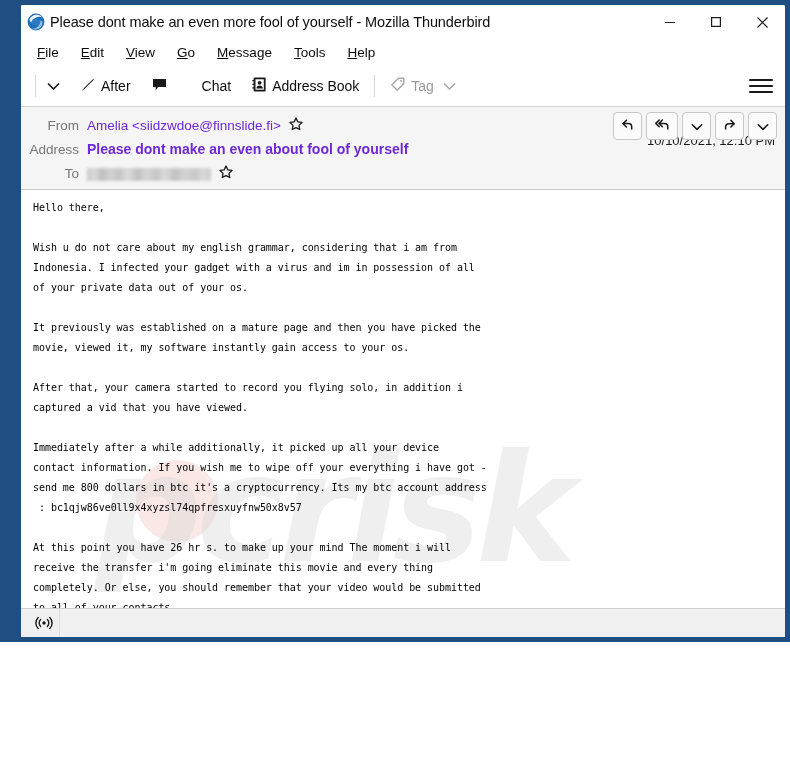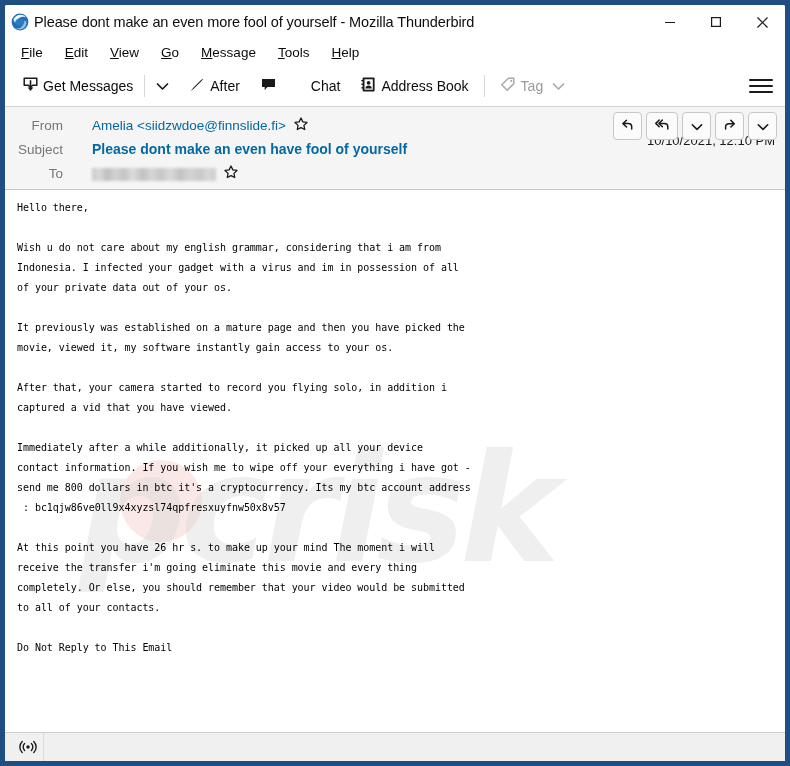--- a/index.html
+++ b/index.html
@@ -11,24 +11,24 @@
     width: 790px;
     height: 766px;
     overflow: hidden;
     font-family: "Liberation Sans", sans-serif;
   }
 
   
   #window-frame {
     position: absolute;
     left: 0; top: 0;
-    width: 790px; height: 766px;
+    width: 790px; height: 642px;
     box-sizing: border-box;
     background: #1f4e83;
-    padding: 5px 5px 5px 5px;
+    padding: 5px 5px 5px 21px;
   }
   #window-inner {
     width: 100%;
     height: 100%;
     box-sizing: border-box;
     background: #ffffff;
     display: flex;
     flex-direction: column;
     border-radius: 2px 2px 0 0;
     overflow: hidden;
@@ -167,25 +167,24 @@
     width: 66px;
     min-width: 66px;
     text-align: right;
     padding-right: 8px;
     font-size: 13.5px;
     color: #767676;
     box-sizing: border-box;
   }
   .hdr-value {
     font-size: 13.5px;
-    color: #0369a1;
+    color: #6d28d9;
     display: flex;
     align-items: center;
     gap: 5px;
-    margin-left: 21px;
   }
   .hdr-value.bold { font-weight: bold; font-size: 14px; }
   .star-icon { display:block; margin-left:3px; cursor: default; }
   #redacted-to {
     display: inline-block;
     width: 124px;
     height: 13px;
     background: linear-gradient(90deg,
       #c9c9c9 0%, #d9d9d9 6%, #bfbfbf 12%, #d2d2d2 19%,
       #c4c4c4 26%, #dcdcdc 33%, #c0c0c0 41%, #d6d6d6 48%,
@@ -340,30 +339,20 @@
       <div class="menu-item"><u>E</u>dit</div>
       <div class="menu-item"><u>V</u>iew</div>
       <div class="menu-item"><u>G</u>o</div>
       <div class="menu-item"><u>M</u>essage</div>
       <div class="menu-item"><u>T</u>ools</div>
       <div class="menu-item"><u>H</u>elp</div>
     </div>
 
     <div id="toolbar">
 
-      <div class="tb-btn">
-        <span>
-          <svg width="17" height="17" viewBox="0 0 17 17">
-            <path d="M2.2 2.2h12.6v7.1H10.6L8.5 11.4 6.4 9.3H2.2z" fill="none" stroke="#1a1a1a" stroke-width="1.5" stroke-linejoin="round"></path>
-            <line x1="8.5" y1="4.3" x2="8.5" y2="14.4" stroke="#1a1a1a" stroke-width="1.6"></line>
-            <path d="M5.5 11.6l3 3 3-3z" fill="#1a1a1a"></path>
-          </svg>
-        </span>
-        <span>Get Messages</span>
-      </div>
 
       <div class="tb-sep"></div>
 
       <div class="tb-caret">
         <span>
           <svg width="13" height="9" viewBox="0 0 13 9">
             <path d="M1.5 2l5 5 5-5" fill="none" stroke="#1a1a1a" stroke-width="1.7" stroke-linecap="round" stroke-linejoin="round"></path>
           </svg>
         </span>
       </div>
@@ -433,22 +422,22 @@
           <span>Amelia &lt;siidzwdoe@finnslide.fi&gt;</span>
           <span class="star-icon">
             <svg width="14" height="14" viewBox="0 0 14 14">
               <path d="M7 1l1.85 3.9 4.15.55-3.05 2.9.78 4.15L7 10.6 3.27 12.5l.78-4.15L1 5.45l4.15-.55z" fill="none" stroke="#1a1a1a" stroke-width="1.3" stroke-linejoin="round"></path>
             </svg>
           </span>
         </div>
       </div>
 
       <div class="hdr-row">
-        <div class="hdr-label">Subject</div>
-        <div class="hdr-value bold">Please dont make an even have fool of yourself</div>
+        <div class="hdr-label">Address</div>
+        <div class="hdr-value bold">Please dont make an even about fool of yourself</div>
       </div>
 
       <div class="hdr-row">
         <div class="hdr-label">To</div>
         <div class="hdr-value">
           <span id="redacted-to"></span>
           <span class="star-icon">
             <svg width="14" height="14" viewBox="0 0 14 14">
               <path d="M7 1l1.85 3.9 4.15.55-3.05 2.9.78 4.15L7 10.6 3.27 12.5l.78-4.15L1 5.45l4.15-.55z" fill="none" stroke="#1a1a1a" stroke-width="1.3" stroke-linejoin="round"></path>
             </svg>

